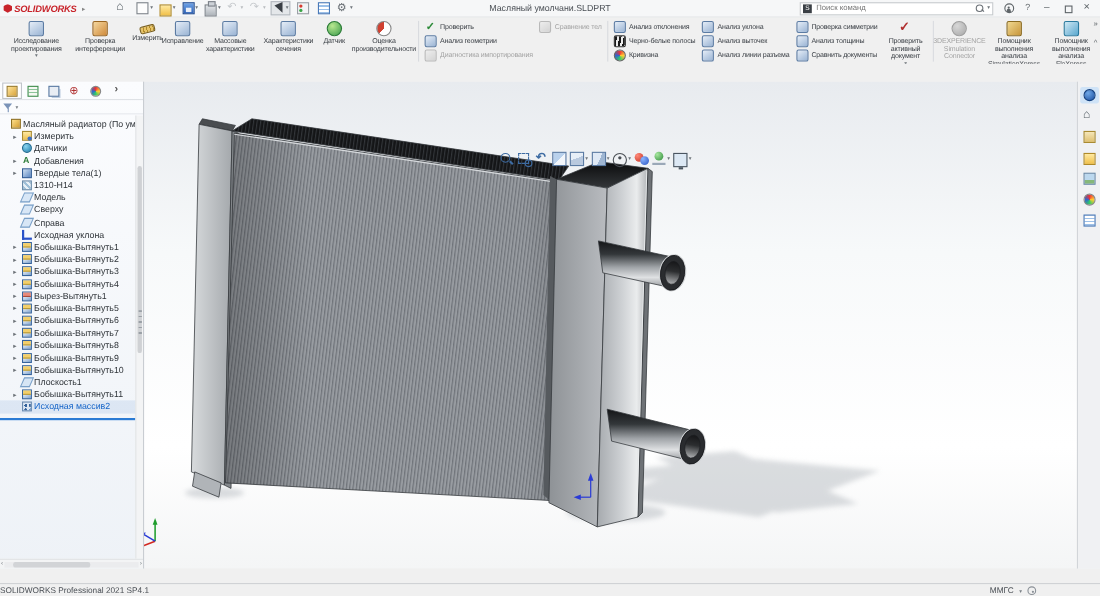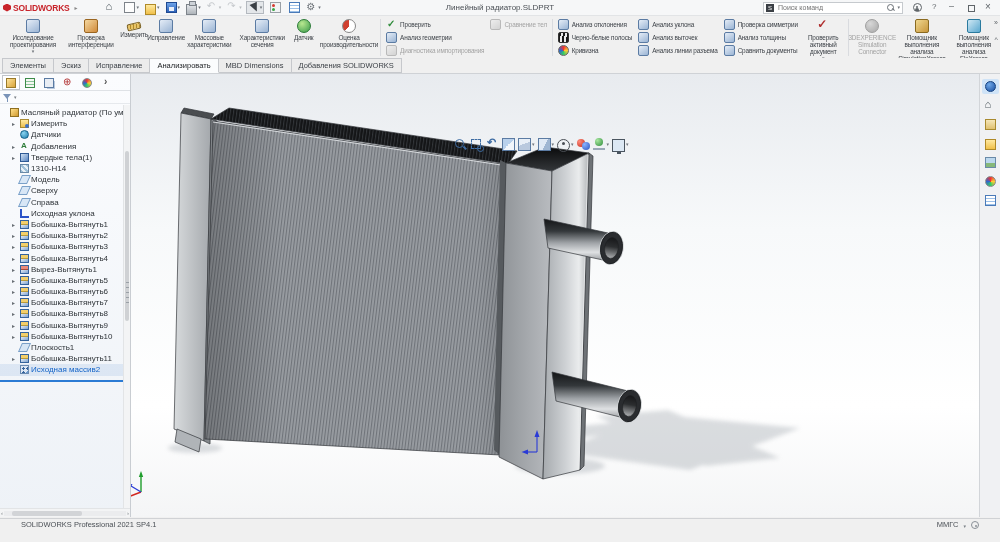--- a/index.html
+++ b/index.html
@@ -7,31 +7,31 @@
   .app{position:relative;width:1000px;height:542px;background:#f0f0f0;overflow:hidden;
        font-family:"Liberation Sans",sans-serif;color:#3a3f45;-webkit-font-smoothing:antialiased}
 
   
   .ic{display:inline-block;position:relative;width:12px;height:12px;flex:none}
 
   
   .titlebar{height:16px;display:flex;align-items:center;background:#f6f7f8;border-bottom:1px solid #e2e4e6;padding:0 3px;position:relative}
   .logo{display:flex;align-items:center;gap:2px}
   .logo-mark{width:8px;height:8px;background:#c8242b;clip-path:polygon(50% 0,100% 28%,100% 72%,50% 100%,0 72%,0 28%)}
-  .logo-text{font-size:8.5px;font-weight:bold;color:#c8242b;letter-spacing:-.2px}
+  .logo-text{font-size:8.5px;font-weight:bold;font-style:italic;color:#c8242b;letter-spacing:-.2px}
   .logo-caret{font-size:6px;color:#888;margin-left:3px}
   .qa{display:flex;align-items:center;margin-left:26px;gap:2px}
   .qa-btn{display:flex;align-items:center;height:13px;padding:0 1px;gap:1px;border:1px solid transparent}
   .qa-btn.active{background:#e4e7ea;border-color:#b4b9bf}
   .qa-btn.disabled{opacity:.45}
   .qa-btn .ic{width:11px;height:11px}
   .dd{display:none;font-size:5px;color:#70767c;line-height:1}
   .caret > .dd,.caret .dd{display:inline-block}
   .win-title{position:absolute;left:50%;transform:translateX(-50%);font-size:8px;color:#4a4f55;white-space:nowrap}
-  .search{margin-left:auto;display:flex;align-items:center;height:12px;width:140px;background:#fff;border:1px solid #c6cace;padding:0 2px;gap:2px}
+  .search{margin-left:auto;display:flex;align-items:center;height:12px;width:176px;background:#fff;border:1px solid #c6cace;padding:0 2px;gap:2px}
   .s-badge{width:8px;height:8px;background:#3a3f45;color:#fff;font-size:6px;display:flex;align-items:center;justify-content:center;flex:none}
   .search input{flex:1;border:none;outline:none;font-size:7px;color:#555;min-width:0;background:transparent;font-family:"Liberation Sans",sans-serif}
   .ic-search-mag{width:8px;height:8px}
   .ic-search-mag::before{content:"";position:absolute;left:0;top:0;width:5px;height:5px;border:1px solid #6a7076;border-radius:50%}
   .ic-search-mag::after{content:"";position:absolute;left:5px;top:5px;width:3px;height:1px;background:#6a7076;transform:rotate(45deg)}
   .tb-controls{display:flex;align-items:center;gap:6px;margin-left:8px;margin-right:2px}
   .tb-btn{display:flex;align-items:center;justify-content:center;width:12px;height:12px}
 
   .ic-user-circle{width:9px;height:9px;border:1px solid #5f6569;border-radius:50%}
   .ic-user-circle::before{content:"";position:absolute;left:2.5px;top:1.5px;width:2px;height:2px;border-radius:50%;background:#5f6569}
@@ -187,24 +187,24 @@
   .ic-tp-properties{background:repeating-linear-gradient(#fff 0 2px,#9cc0e8 2px 3px);border:1px solid #4a7ab8}
 
   
   .bottombar{position:absolute;left:0;right:0;bottom:12px;height:13px;background:#d8dadc;border-top:1px solid #bfc2c6;
              display:flex;align-items:flex-end;padding-left:1px}
   .tabnav{display:flex;align-items:center;height:12px}
   .tabnav span{width:9px;text-align:center;font-size:7px;color:#8a9097}
   .mtab{height:12px;display:flex;align-items:center;padding:0 8px;font-size:7.5px;color:#3a3f45;background:#cfd1d4;
         border:1px solid #aeb2b6;border-bottom:none;margin-right:1px;white-space:nowrap}
   .mtab.active{background:#fafbfc;font-weight:bold}
-  .statusbar{position:absolute;left:0;right:0;bottom:12px;height:12px;background:#f0f0f0;border-top:1px solid #d0d2d5;
-             display:flex;align-items:center;font-size:7.5px;color:#4a4f55;padding:0 21px}
+  .statusbar{position:absolute;left:0;right:0;bottom:0;height:12px;background:#f0f0f0;border-top:1px solid #d0d2d5;
+             display:flex;align-items:center;font-size:7.5px;color:#4a4f55;padding:0 0}
   .sb-left{white-space:nowrap}
-  .sb-right{margin-left:auto;display:flex;align-items:flex-end;gap:5px;}
+  .sb-right{margin-left:auto;display:flex;align-items:flex-end;gap:5px;margin-right:58px}
   .sb-caret{font-size:5px;color:#7a8086}
   .ic-tags{width:8px;height:8px;border:1px solid #8a9097;border-radius:50%}
   .ic-tags::before{content:"";position:absolute;left:2.5px;top:2.5px;width:2px;height:2px;border-radius:50%;background:#8a9097}
 </style>
 </head>
 <body>
 
 <div class="app" data-name="solidworks-window">
 
   <div class="titlebar" data-name="title-bar">
@@ -249,21 +249,21 @@
           <span class="ic ic-rebuild-traffic-light" data-name="rebuild-traffic-light-icon"></span>
         </span>
         <span class="qa-btn" data-name="file-properties-button">
           <span class="ic ic-file-properties" data-name="file-properties-icon"></span>
         </span>
         <span class="qa-btn caret" data-name="options-button">
           <span class="ic ic-options-gear" data-name="options-gear-icon"></span>
           <span class="dd" data-name="dropdown-caret-icon">▾</span>
         </span>
     </div>
-    <div class="win-title" data-name="window-title">Линейный радиатор.SLDPRT</div>
+    <div class="win-title" data-name="window-title">Масляный умолчани.SLDPRT</div>
     <div class="search" data-name="command-search">
       <span class="s-badge" data-name="solidworks-search-badge-icon">S</span>
       <input data-name="search-input" placeholder="Поиск команд" style="">
       <span class="ic ic-search-mag" data-name="search-icon"></span>
       <span class="dd" style="display:inline-block" data-name="search-options-caret-icon">▾</span>
     </div>
     <div class="tb-controls" data-name="titlebar-controls">
       <span class="tb-btn" data-name="account-button">
           <span class="ic ic-user-circle" data-name="user-circle-icon"></span>
         </span>
@@ -413,40 +413,20 @@
           <span class="rlb" data-name="ribbon-button-label">Помощник выполнения анализа FloXpress</span>
 
         </div>
     </div>
     <div class="rb-overflow" data-name="ribbon-overflow">
       <span data-name="ribbon-more-button">»</span>
       <span data-name="ribbon-collapse-button">^</span>
     </div>
   </div>
 
-  <div class="tabrow" data-name="command-tabs-row">
-    <div class="ctab" data-name="command-tab">
-        <span data-name="command-tab-label">Элементы</span>
-      </div>
-      <div class="ctab" data-name="command-tab">
-        <span data-name="command-tab-label">Эскиз</span>
-      </div>
-      <div class="ctab" data-name="command-tab">
-        <span data-name="command-tab-label">Исправление</span>
-      </div>
-      <div class="ctab active" data-name="command-tab">
-        <span data-name="command-tab-label">Анализировать</span>
-      </div>
-      <div class="ctab" data-name="command-tab">
-        <span data-name="command-tab-label">MBD Dimensions</span>
-      </div>
-      <div class="ctab" data-name="command-tab">
-        <span data-name="command-tab-label">Добавления SOLIDWORKS</span>
-      </div>
-  </div>
 
   <div class="main" data-name="graphics-area">
     <svg class="vp" width="1000" height="443" viewBox="0 74 1000 443" data-name="viewport-3d" xmlns="http://www.w3.org/2000/svg">
       <defs>
         <linearGradient id="gBg" x1="0" y1="0" x2="0" y2="1">
           <stop offset="0" stop-color="#e8ebef"></stop>
             <stop offset="0.35" stop-color="#f7f9fa"></stop>
           <stop offset="0.75" stop-color="#ffffff"></stop>
             <stop offset="1" stop-color="#f4f5f6"></stop>
         </linearGradient>

